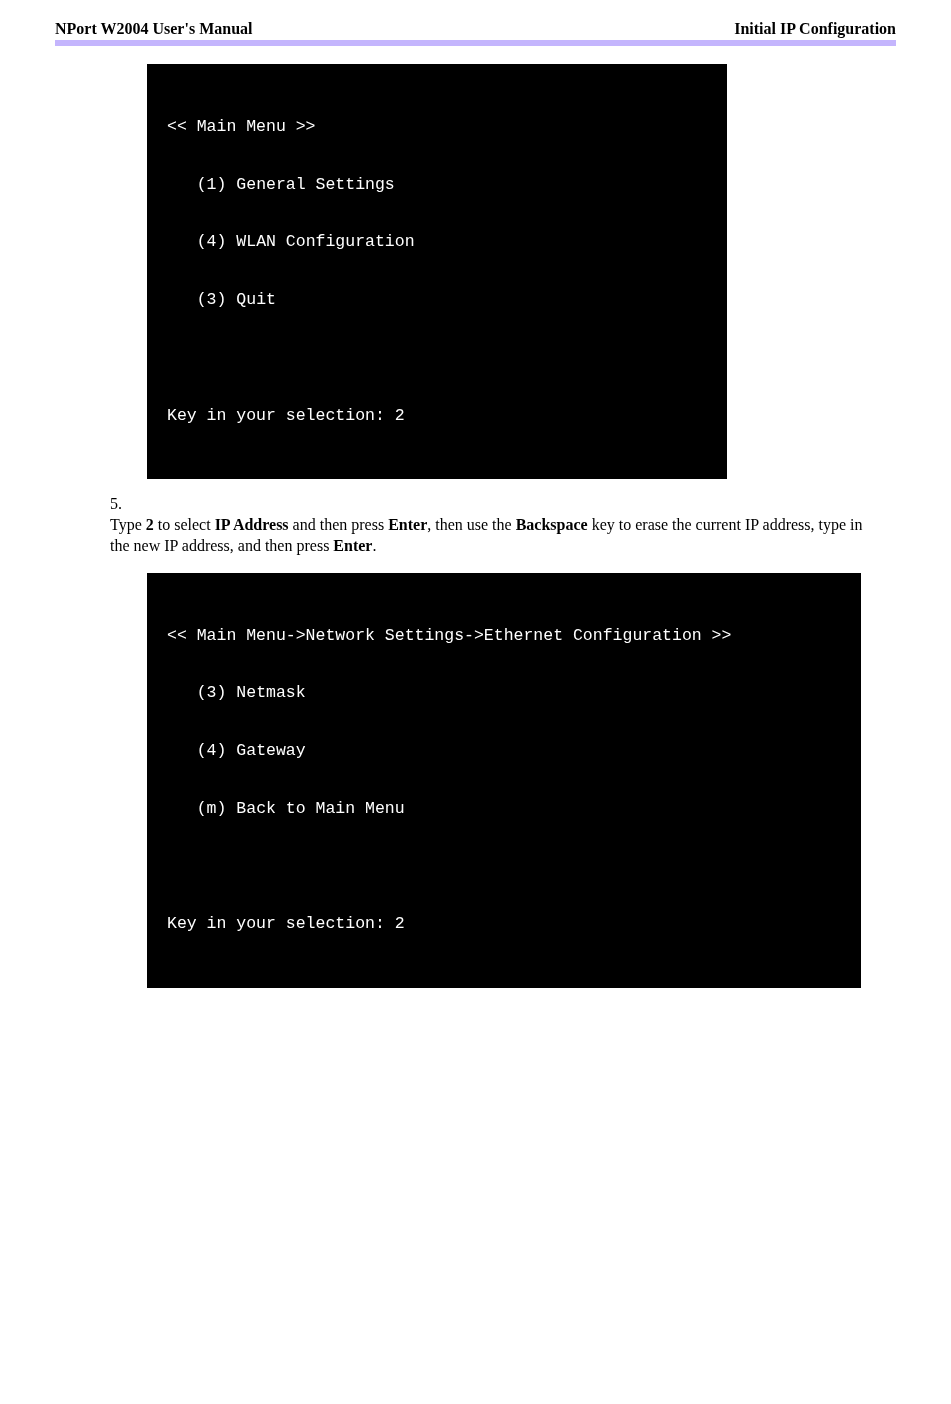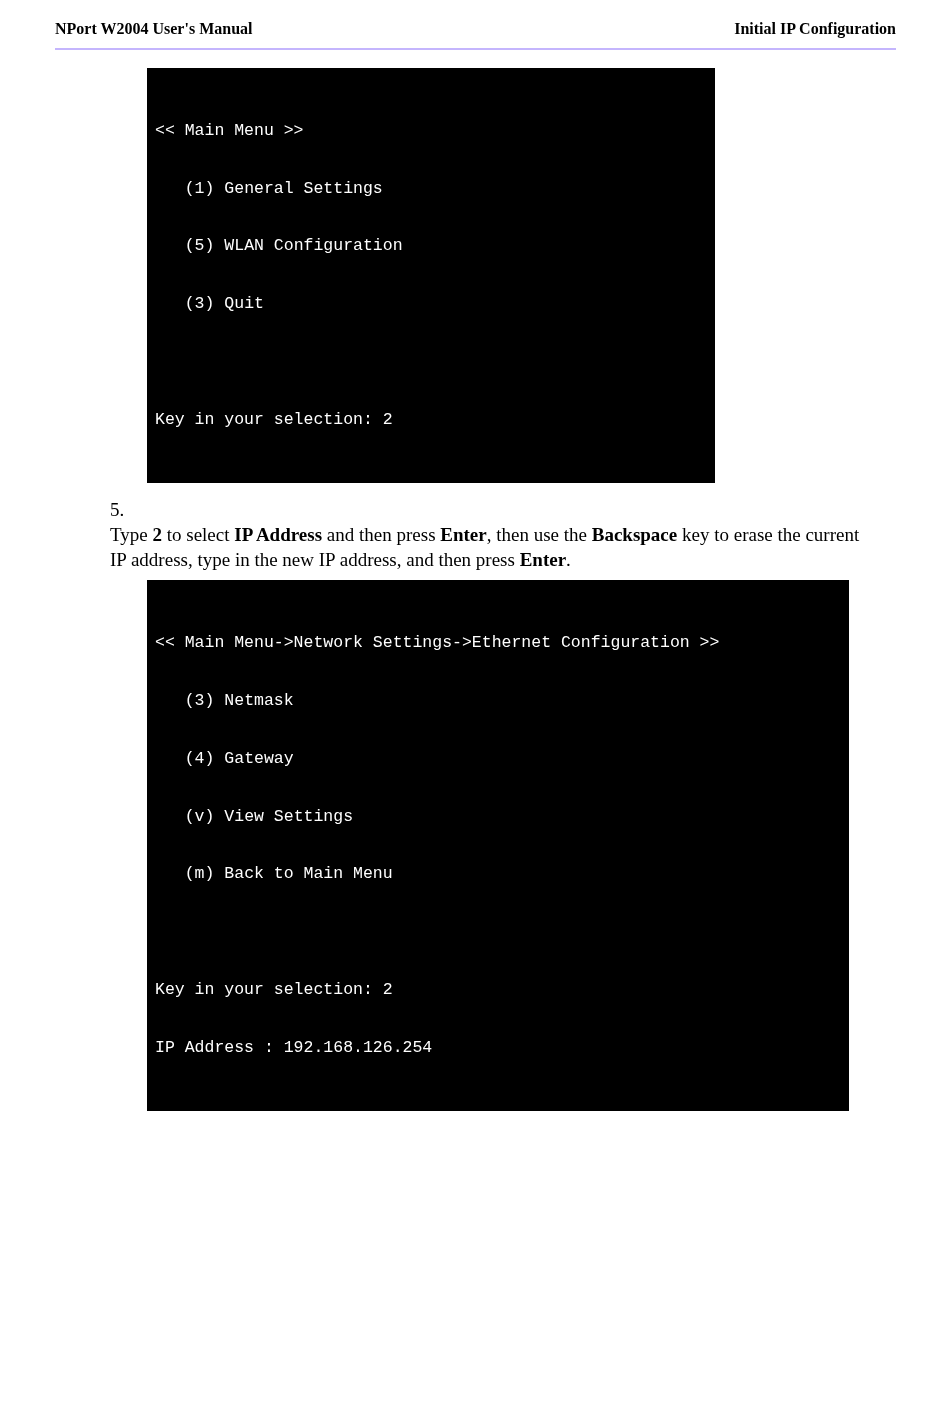--- a/index.html
+++ b/index.html
@@ -11,45 +11,45 @@
       color: black;
     }
     .page {
       padding: 20px 55px 20px 55px;
     }
     .header {
       display: flex;
       justify-content: space-between;
       font-weight: bold;
       font-size: 16px;
-      border-bottom: 2px solid #c4b5fd;
-      padding-bottom: 10px;
+      border-bottom: 6px solid #c4b5fd;
+      padding-bottom: 2px;
       margin-bottom: 18px;
     }
     .terminal {
       background: #000000;
       color: #ffffff;
       font-family: "Courier New", Courier, monospace;
       font-size: 16.5px;
-      padding: 20px 0px 20px 8px;
+      padding: 20px 0px 20px 20px;
       line-height: 1.75;
       white-space: pre;
       margin-left: 92px;
       margin-bottom: 15px;
     }
     .terminal-narrow {
       width: 560px;
     }
     .terminal-wide {
       width: 694px;
     }
     .step {
       margin-left: 55px;
-      margin-bottom: 8px;
-      font-size: 19px;
+      margin-bottom: 16px;
+      font-size: 16px;
       line-height: 1.3;
     }
     .step-num {
       display: inline-block;
       width: 40px;
       vertical-align: top;
     }
     .step-body {
       display: inline-block;
       width: 770px;
@@ -67,35 +67,33 @@
 
 <div class="page">
   <div class="header">
     <span>NPort W2004 User's Manual</span>
     <span>Initial IP Configuration</span>
   </div>
 
   <div class="terminal terminal-narrow">
 <div>&lt;&lt; Main Menu &gt;&gt;</div>
 <div>   <span>(1) General Settings</span></div>
-<div>   <span>(5) WLAN Configuration</span></div>
+<div>   <span>(4) WLAN Configuration</span></div>
 <div>   <span>(3) Quit</span></div>
 <div class="blank-line"></div>
 <div>Key in your selection: 2</div>
 </div>
 
   <div class="step">
     <span class="step-num">5.</span>
     <span class="step-body"><span>Type </span><span class="bold">2</span><span> to select </span><span class="bold">IP Address</span><span> and then press </span><span class="bold">Enter</span><span>, then use the </span><span class="bold">Backspace</span><span> key to erase the current IP address, type in the new IP address, and then press </span><span class="bold">Enter</span><span>.</span></span>
   </div>
 
   <div class="terminal terminal-wide">
 <div>&lt;&lt; Main Menu-&gt;Network Settings-&gt;Ethernet Configuration &gt;&gt;</div>
 <div>   <span>(3) Netmask</span></div>
 <div>   <span>(4) Gateway</span></div>
-<div>   <span>(v) View Settings</span></div>
 <div>   <span>(m) Back to Main Menu</span></div>
 <div class="blank-line"></div>
 <div>Key in your selection: 2</div>
-<div>IP Address : 192.168.126.254</div>
 </div>
 
 </div>
 
 </body></html>

